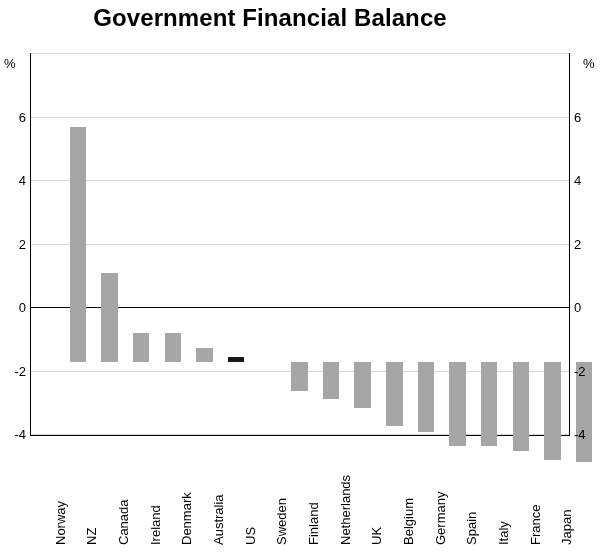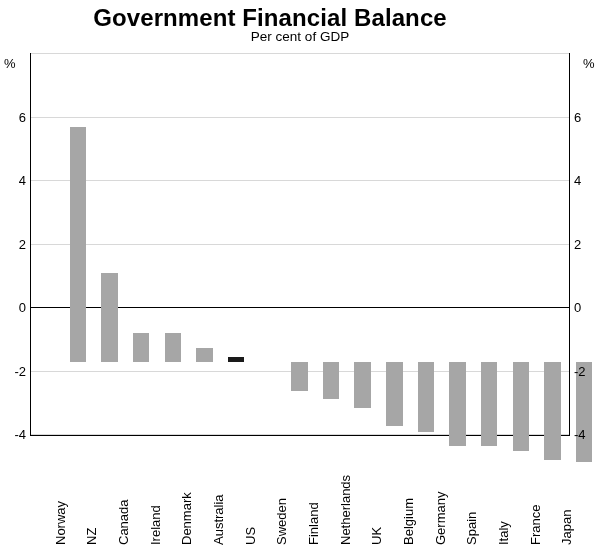--- a/index.html
+++ b/index.html
@@ -120,21 +120,20 @@
     transform: rotate(-90deg);
     text-align: right;
   }
 </style>
 </head>
 <body>
 
 <div id="chart-root">
 
   <div id="chart-title">Government Financial Balance</div>
-  <div id="chart-subtitle">Per cent of GDP</div>
 
   <div class="unit-left">%</div>
   <div class="unit-right">%</div>
 
   <div id="plot">
     <div id="gridlines">
         <div class="gridline" style="top: 380px;"></div>
         <div class="gridline" style="top: 316.5px;"></div>
         <div class="zeroline" style="top: 253px;"></div>
         <div class="gridline" style="top: 189.5px;"></div>

